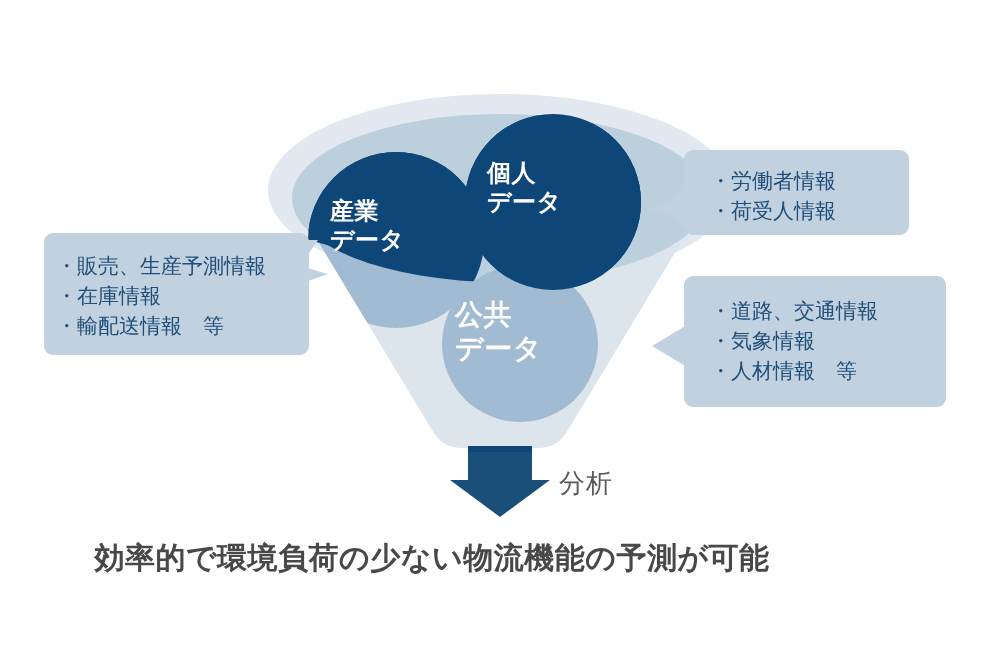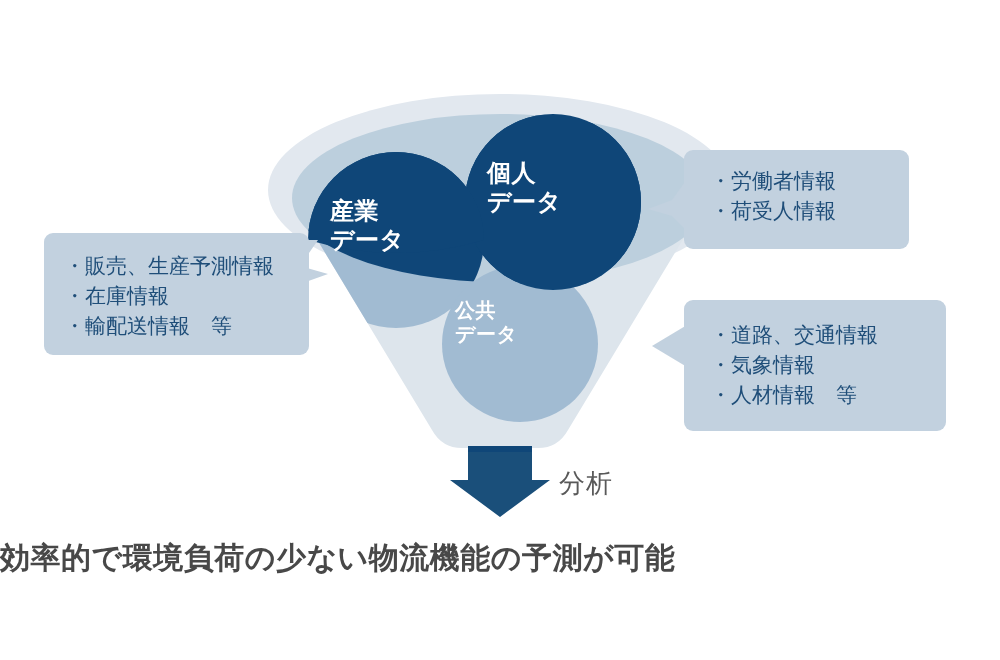--- a/index.html
+++ b/index.html
@@ -44,67 +44,68 @@
   #label-sangyo {
     left: 330px; top: 196px; width: 130px;
     font-size: 24px;
   }
   #label-kojin {
     left: 487px; top: 158px; width: 130px;
     font-size: 24px;
   }
   #label-kokyo {
     left: 455px; top: 298px; width: 130px;
-    font-size: 20px;
+    font-size: 28px;
   }
 
   
   .callout {
     position: absolute;
     background: #c2d1df;
     border-radius: 9px;
     color: #1f4e79;
     font-size: 21px;
     line-height: 1.42;
     box-sizing: border-box;
   }
   .callout .lines {
     white-space: pre-line;
   }
 
   #callout-left {
     left: 44px; top: 233px;
     width: 265px; height: 122px;
-    padding: 18px 0 0 20px;
+    padding: 18px 0 0 12px;
   }
   #callout-topright {
     left: 684px; top: 150px;
-    width: 225px; height: 99px;
+    width: 225px; height: 85px;
     padding: 16px 0 16px 26px;
   }
   #callout-bottomright {
-    left: 684px; top: 300px;
+    left: 684px; top: 276px;
     width: 262px; height: 131px;
     padding: 20px 0 0 26px;
   }
 
   
   #analysis-label {
     position: absolute;
     left: 559px; top: 466px;
     font-size: 26px;
     color: #595959;
     letter-spacing: 1px;
   }
 
   
   #caption {
     position: absolute;
     left: 0; top: 538px;
     width: 864px;
+    text-align: center;
     font-size: 30px;
     font-weight: bold;
     color: #484848;
     letter-spacing: 0.5px;
   }
 </style>
 </head>
 <body>
 
 <div id="stage">

